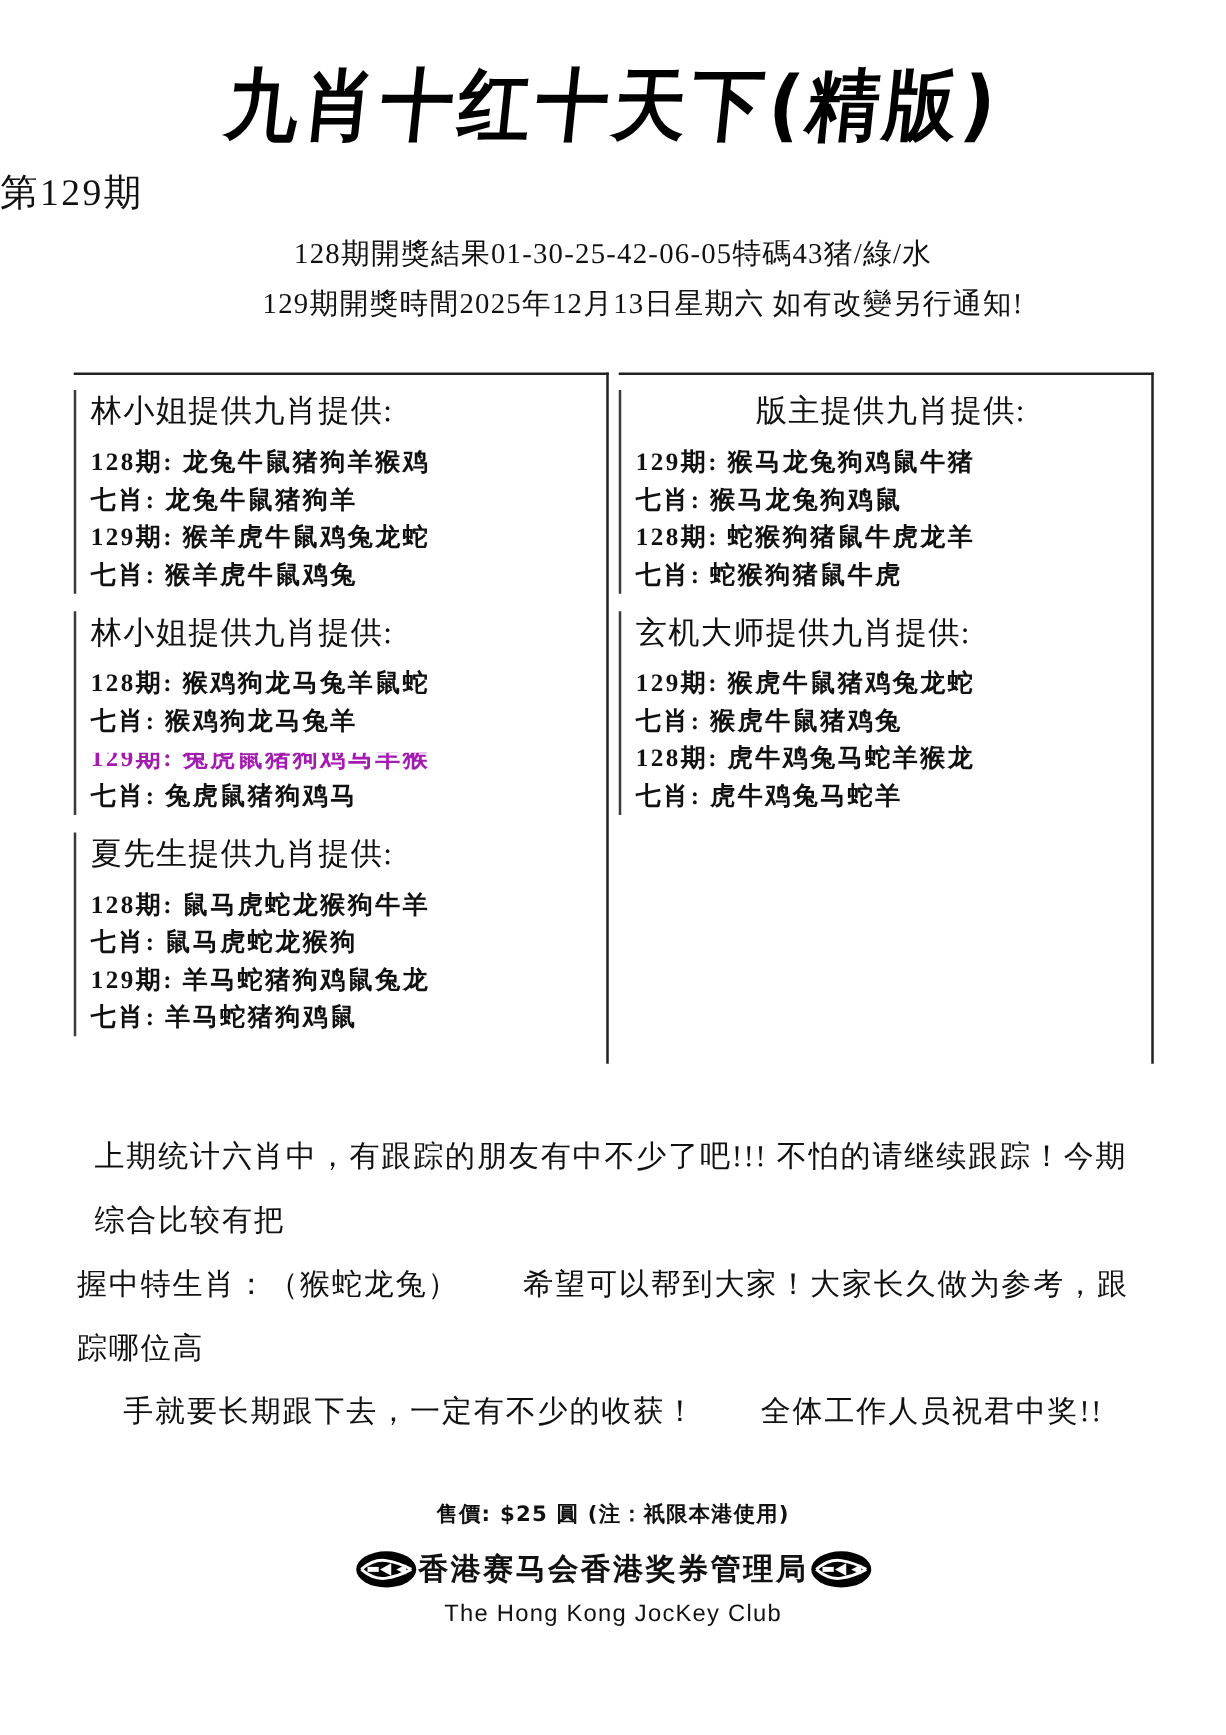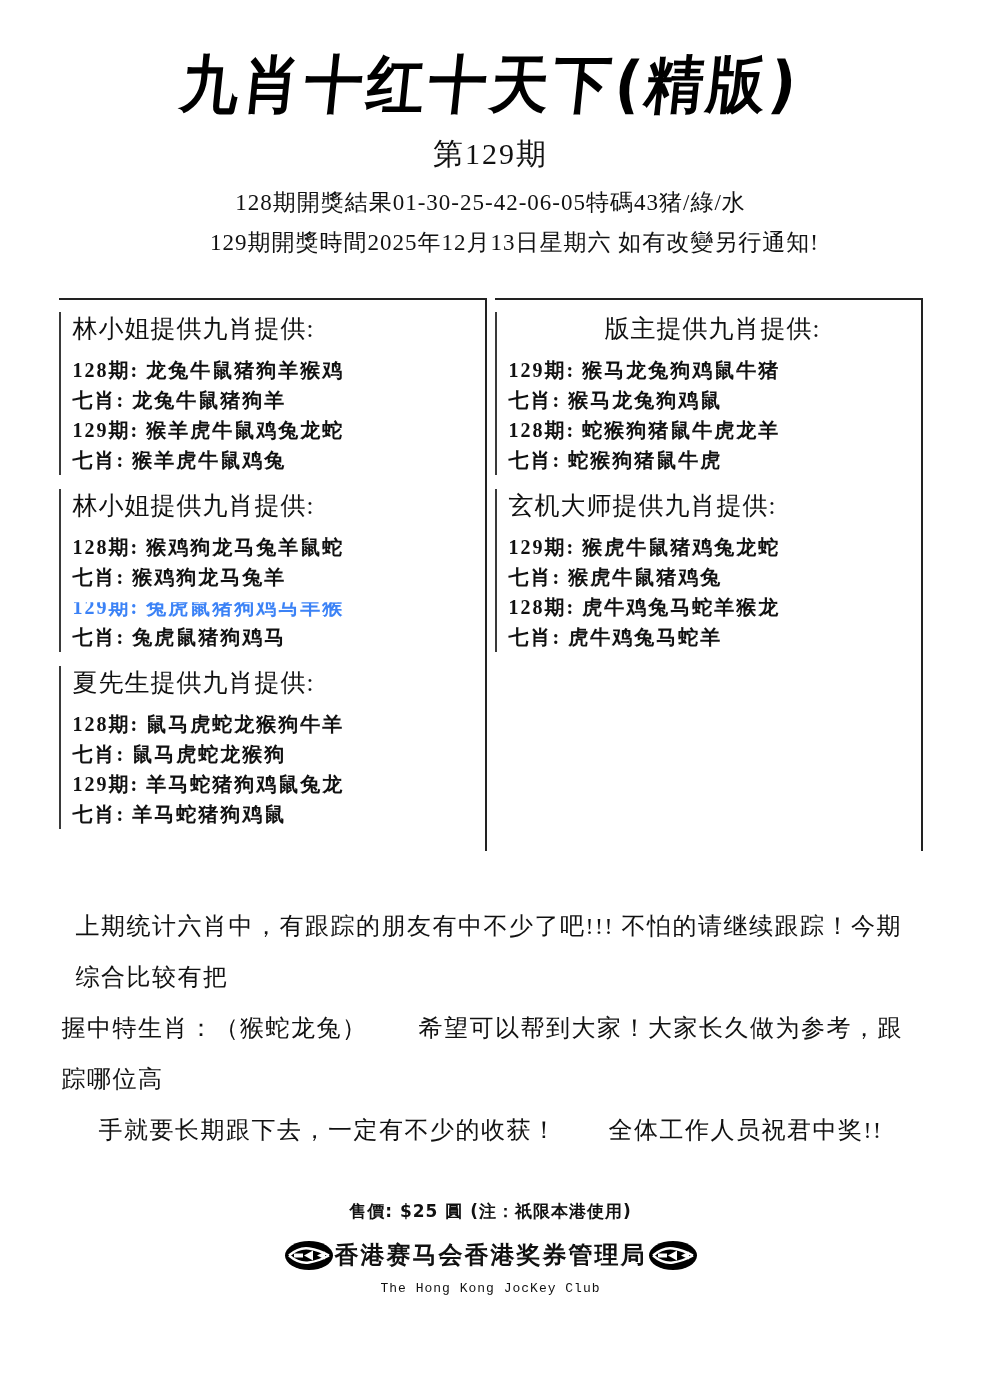--- a/index.html
+++ b/index.html
@@ -8,58 +8,58 @@
     font-family:"Liberation Serif", serif; color:#111;
     box-sizing:border-box; overflow:hidden; position:relative;
   }
   
   .masthead { padding-top:46px; text-align:center; }
   .title {
     display:inline-block; font-family:"DejaVu Sans", sans-serif;
     font-size:58px; font-weight:900; letter-spacing:4px;
     transform:skewX(-6deg) scaleY(1.08); color:#000;
   }
-  .issue { text-align:center; font-size:30px; margin-top:10px; letter-spacing:2px; }
+  .issue { text-align:left; font-size:30px; margin-top:10px; letter-spacing:2px; }
   .result-line { text-align:center; font-size:23px; margin-top:12px; letter-spacing:1px; }
   .result-line + .result-line { margin-top:9px;padding-left:48px; }
 
   
   .tips-box { width:864px; margin:40px auto 0; display:flex; gap:8px; }
   .col {
     flex:1; box-sizing:border-box;
     border-top:2px solid #222; border-right:2px solid #222;
     padding:4px 4px 8px 0;
   }
   .tipster { border-left:2px solid #3a3a3a; padding-left:12px; margin:8px 0 14px 0; }
   .tip-header { font-size:25px; font-weight:400; margin:2px 0 10px 0; letter-spacing:1px; }
   .tip-header.center { text-align:center; }
   .tip-line {
     font-size:20px; font-weight:700; line-height:30px;
     letter-spacing:2px; white-space:nowrap;
   }
-  .tip-line.degraded { clip-path:inset(34% 0 0 0); color:#3b82f6; }
+  .tip-line.degraded { clip-path:inset(34% 0 0 0); color:#a21caf; }
 
   
   .commentary { width:858px; margin:50px auto 0; font-size:24px; }
   .c-line { margin:0; line-height:51px; letter-spacing:1.5px; }
   .c-line:nth-child(1) { padding-left:14px; }
   .c-line:nth-child(3) { text-align:center; }
 
   
   .footer { margin-top:44px; text-align:center; }
   .price {
     font-size:17px; font-weight:700; letter-spacing:1px;
     font-family:"DejaVu Sans", sans-serif;
   }
   .org-line { margin-top:16px; display:flex; justify-content:center; align-items:center; gap:1px; }
   .org-cn { font-size:24px; font-weight:700; letter-spacing:2px; }
   .logo { display:block; }
   .org-en {
-    margin-top:10px; font-size:13px; letter-spacing:1px;
-    font-family:Liberation Mono, monospace;
+    margin-top:10px; font-size:19px; letter-spacing:1px;
+    font-family:Liberation Sans, sans-serif;
     text-align:center;
   }
 </style>
 </head>
 <body>
 
 <div class="page">
 
   <div class="masthead">
     <div class="title">九肖十红十天下(精版)</div>

